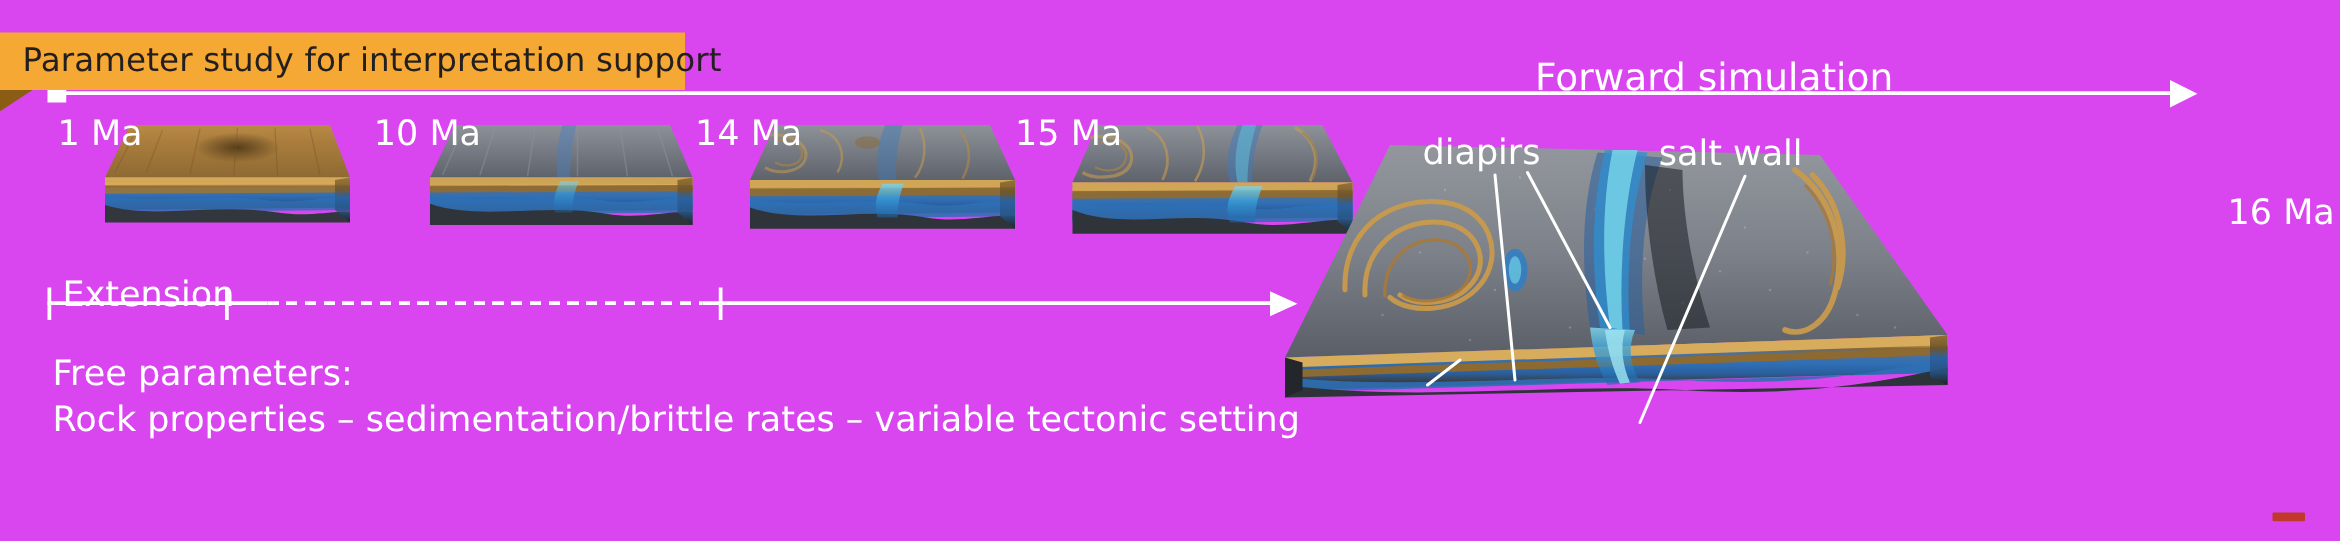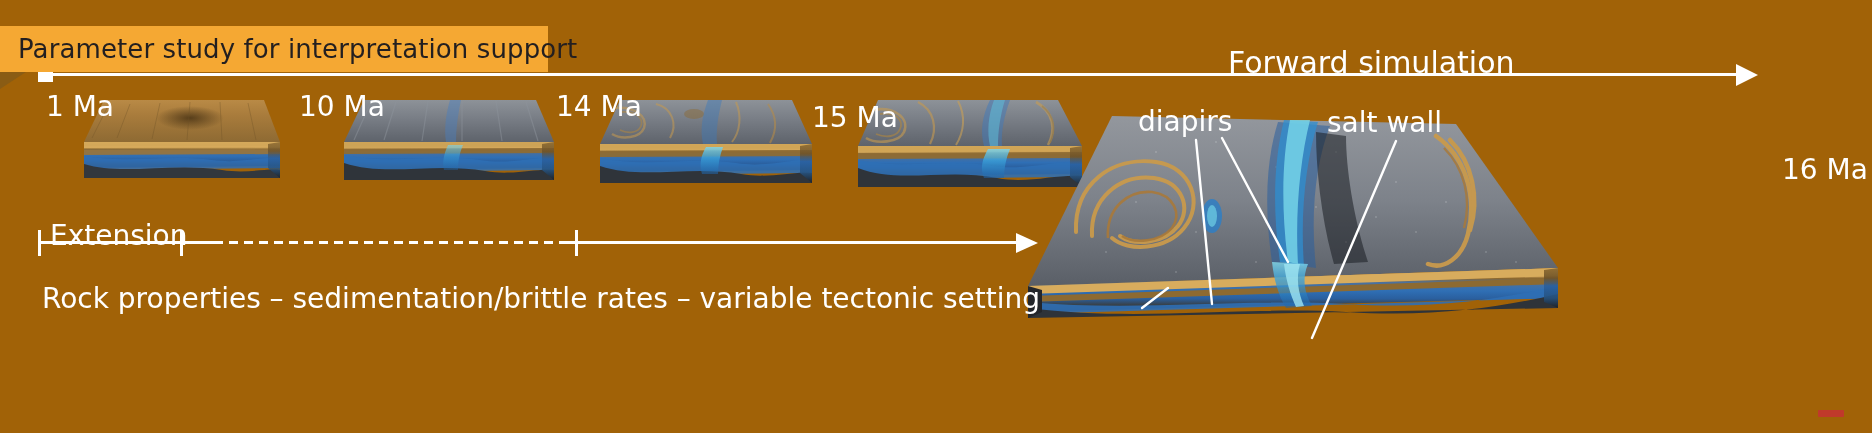--- a/index.html
+++ b/index.html
@@ -4,21 +4,21 @@
 <title>Parameter study for interpretation support</title>
 <style>
   html,body{margin:0;padding:0;background:#000;}
   body{
     font-family:"DejaVu Sans","Liberation Sans",sans-serif;
     -webkit-font-smoothing:antialiased;
   }
   #slide{
     position:relative;
     width:1872px;height:433px;
-    background:#a16207;
+    background:#d946ef;
     overflow:hidden;
   }
 
   
   #title-banner{
     position:absolute; left:0px; top:26px;
     width:548px; height:46px;
     background:#f5a833;
     display:flex; align-items:center;
     box-sizing:border-box;
@@ -91,21 +91,21 @@
 
   
   #free-params{ position:absolute; left:42px; top:281px; z-index:30;}
   #free-params div{ color:#ffffff; font-size:28px; white-space:nowrap; line-height:1.32;}
 
   
   .stage-label{ font-size:28px; z-index:30;}
   #lbl-1ma { left:46px;  top:93px; }
   #lbl-10ma{ left:299px; top:93px;text-align:center; }
   #lbl-12ma{ left:556px; top:93px; }
-  #lbl-15ma{ left:812px; top:104px; }
+  #lbl-15ma{ left:812px; top:93px; }
   #lbl-16ma{ left:1782px; top:132px;margin-top:24px; }
 
   
   #lbl-diapirs{ left:1138px; top:108px; font-size:28px; z-index:35;}
   #lbl-saltwall{ left:1327px; top:109px; font-size:28px; z-index:35;}
   #lbl-brittle{ left:1036px; top:314px; font-size:28px; z-index:35;}
 
   
   #leaders{ position:absolute; left:0; top:0; width:1872px; height:433px; z-index:34; pointer-events:none;}
 
@@ -379,16 +379,17 @@
   <div id="tl-bot-dash"></div>
   <div id="tl-bot-line-b"></div>
   <div id="tl-bot-head"></div>
   <div class="tick" id="tick-0"></div>
   <div class="tick" id="tick-1"></div>
   <div class="tick" id="tick-2"></div>
 
   <div class="wtxt" id="lbl-extension">Extension</div>
 
   <div id="free-params">
+    <div>Free parameters:</div>
     <div>Rock properties – sedimentation/brittle rates – variable tectonic setting</div>
   </div>
 
 </div>
 
 </body></html>

